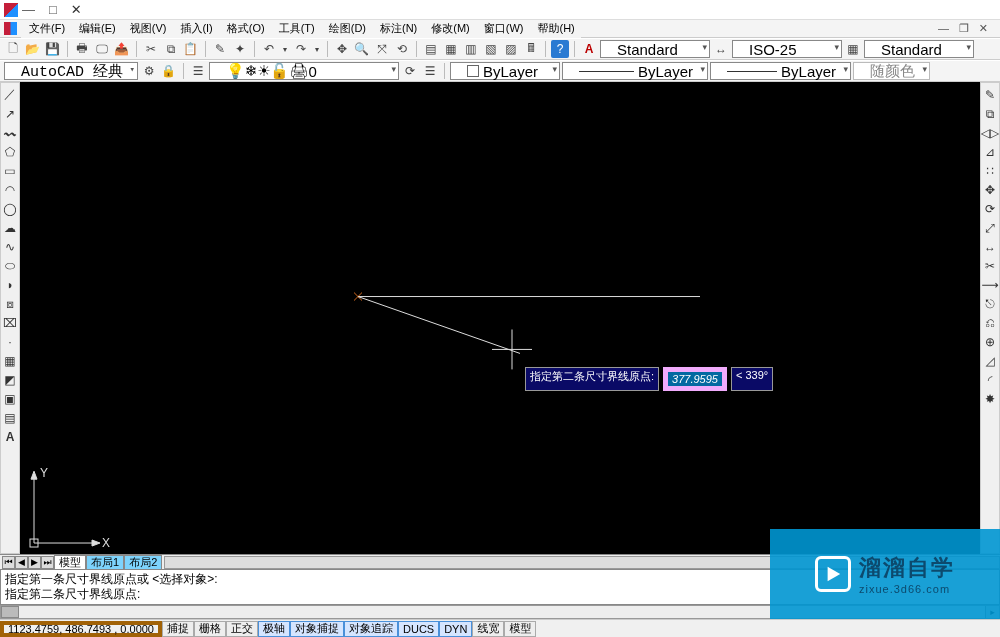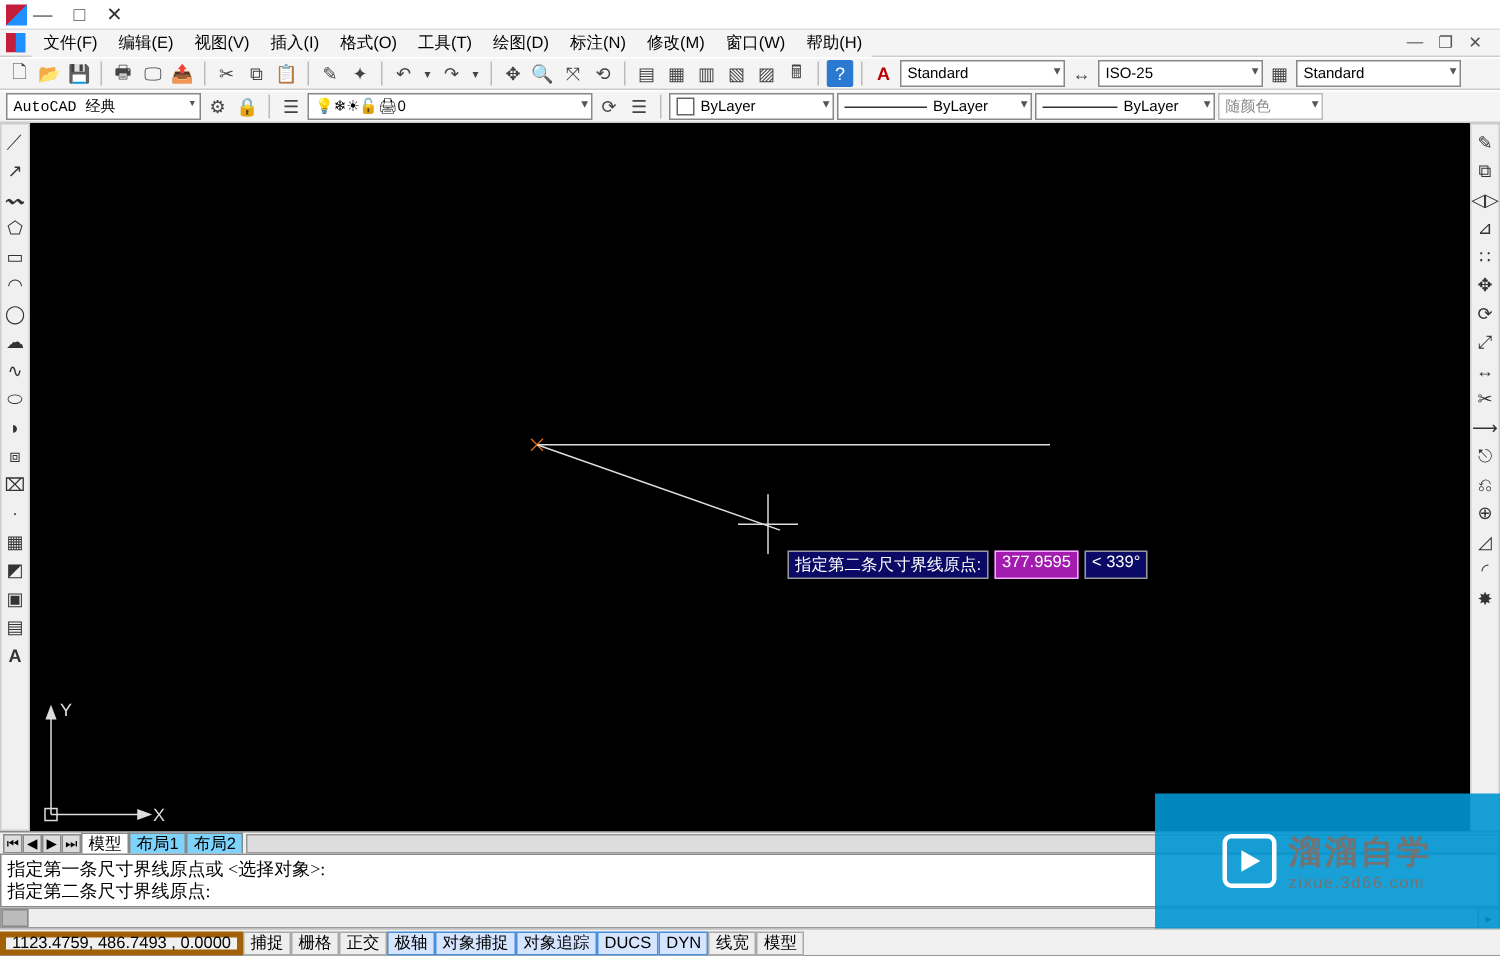--- a/index.html
+++ b/index.html
@@ -73,24 +73,24 @@
     font-size: 12px;
     color: #444;
   }
   .sep { width:1px; height:16px; background:#bbb; margin:0 3px;}
   .dropdown {
     height: 18px;
     border: 1px solid #888;
     background: #fff;
     display: flex;
     align-items: center;
-    padding: 0 14px 0 4px;
+    padding: 0 14px 0 16px;
     min-width: 60px;
     position: relative;
-    font-size: 10px;
+    font-size: 15px;
   }
   .dropdown::after {
     content:"▾";
     position:absolute; right:2px; top:1px;
     font-size:9px; color:#555;
   }
   .dropdown.wide { min-width: 110px; }
   .dropdown.xwide { min-width: 130px; font-family: Liberation Mono, monospace; }
   
   .content {
@@ -137,21 +137,21 @@
     display: flex; gap:4px;
     font-size: 11px;
   }
   .dyn-box {
     background: #0a0a66;
     border: 1px solid #999;
     color: #fff;
     padding: 1px 4px;
     white-space: nowrap;
   }
-  .dyn-box.val { background:#a21caf; color:#fff; border:1px solid #f0abfc;}
+  .dyn-box.val { background:#0369a1; color:#fff; border:5px solid #f0abfc;font-style:italic;}
 
   
   .layout-tabs {
     height: 15px;
     background:#eee;
     display:flex;
     align-items:center;
     border-top:1px solid #888;
     padding-left:2px;
     gap:0;
@@ -176,21 +176,20 @@
     border:1px solid #999; margin-left:2px;
     position:relative;
   }
 
   
   .cmdlines {
     background:#fff;
     border:1px solid #888;
     padding:2px 4px;
     font-size:12px;
-    font-family:Liberation Serif, serif;
   }
   .cmdlines div { line-height: 15px;}
   .cmd-scroll { height:14px; background:#eee; border:1px solid #999; position:relative;}
   .cmd-scroll .thumb{ position:absolute; left:0; height:100%; width:18px; background:#bbb; border:1px solid #888;}
   .cmd-scroll .rarrow { position:absolute; right:0; width:14px; height:100%; background:#ddd; border-left:1px solid #888; display:flex;align-items:center;justify-content:center; font-size:9px;}
 
   
   .statusbar {
     height: 18px;
     background:#f0f0f0;
@@ -207,21 +206,21 @@
     display:flex;align-items:center; background:#eee;
   }
   .statusbar .sbtn.active { background:#d5e5ff; border-color:#4a90d9;}
 
   
   .watermark {
     position:absolute;
     right:0; bottom:18px;
     height:90px; width:230px;
     background: rgba(0,150,210,0.9);
-    color:#737373;
+    color:#0c4a6e;
     display:flex; align-items:center; justify-content:center;
     flex-direction:column;
     font-size:20px;
   }
   .watermark .play {
     width:36px;height:36px;border:3px solid #fff;border-radius:6px;
     display:flex;align-items:center;justify-content:center;
     margin-right:8px;
   }
   .watermark-row { display:flex; align-items:center;}

